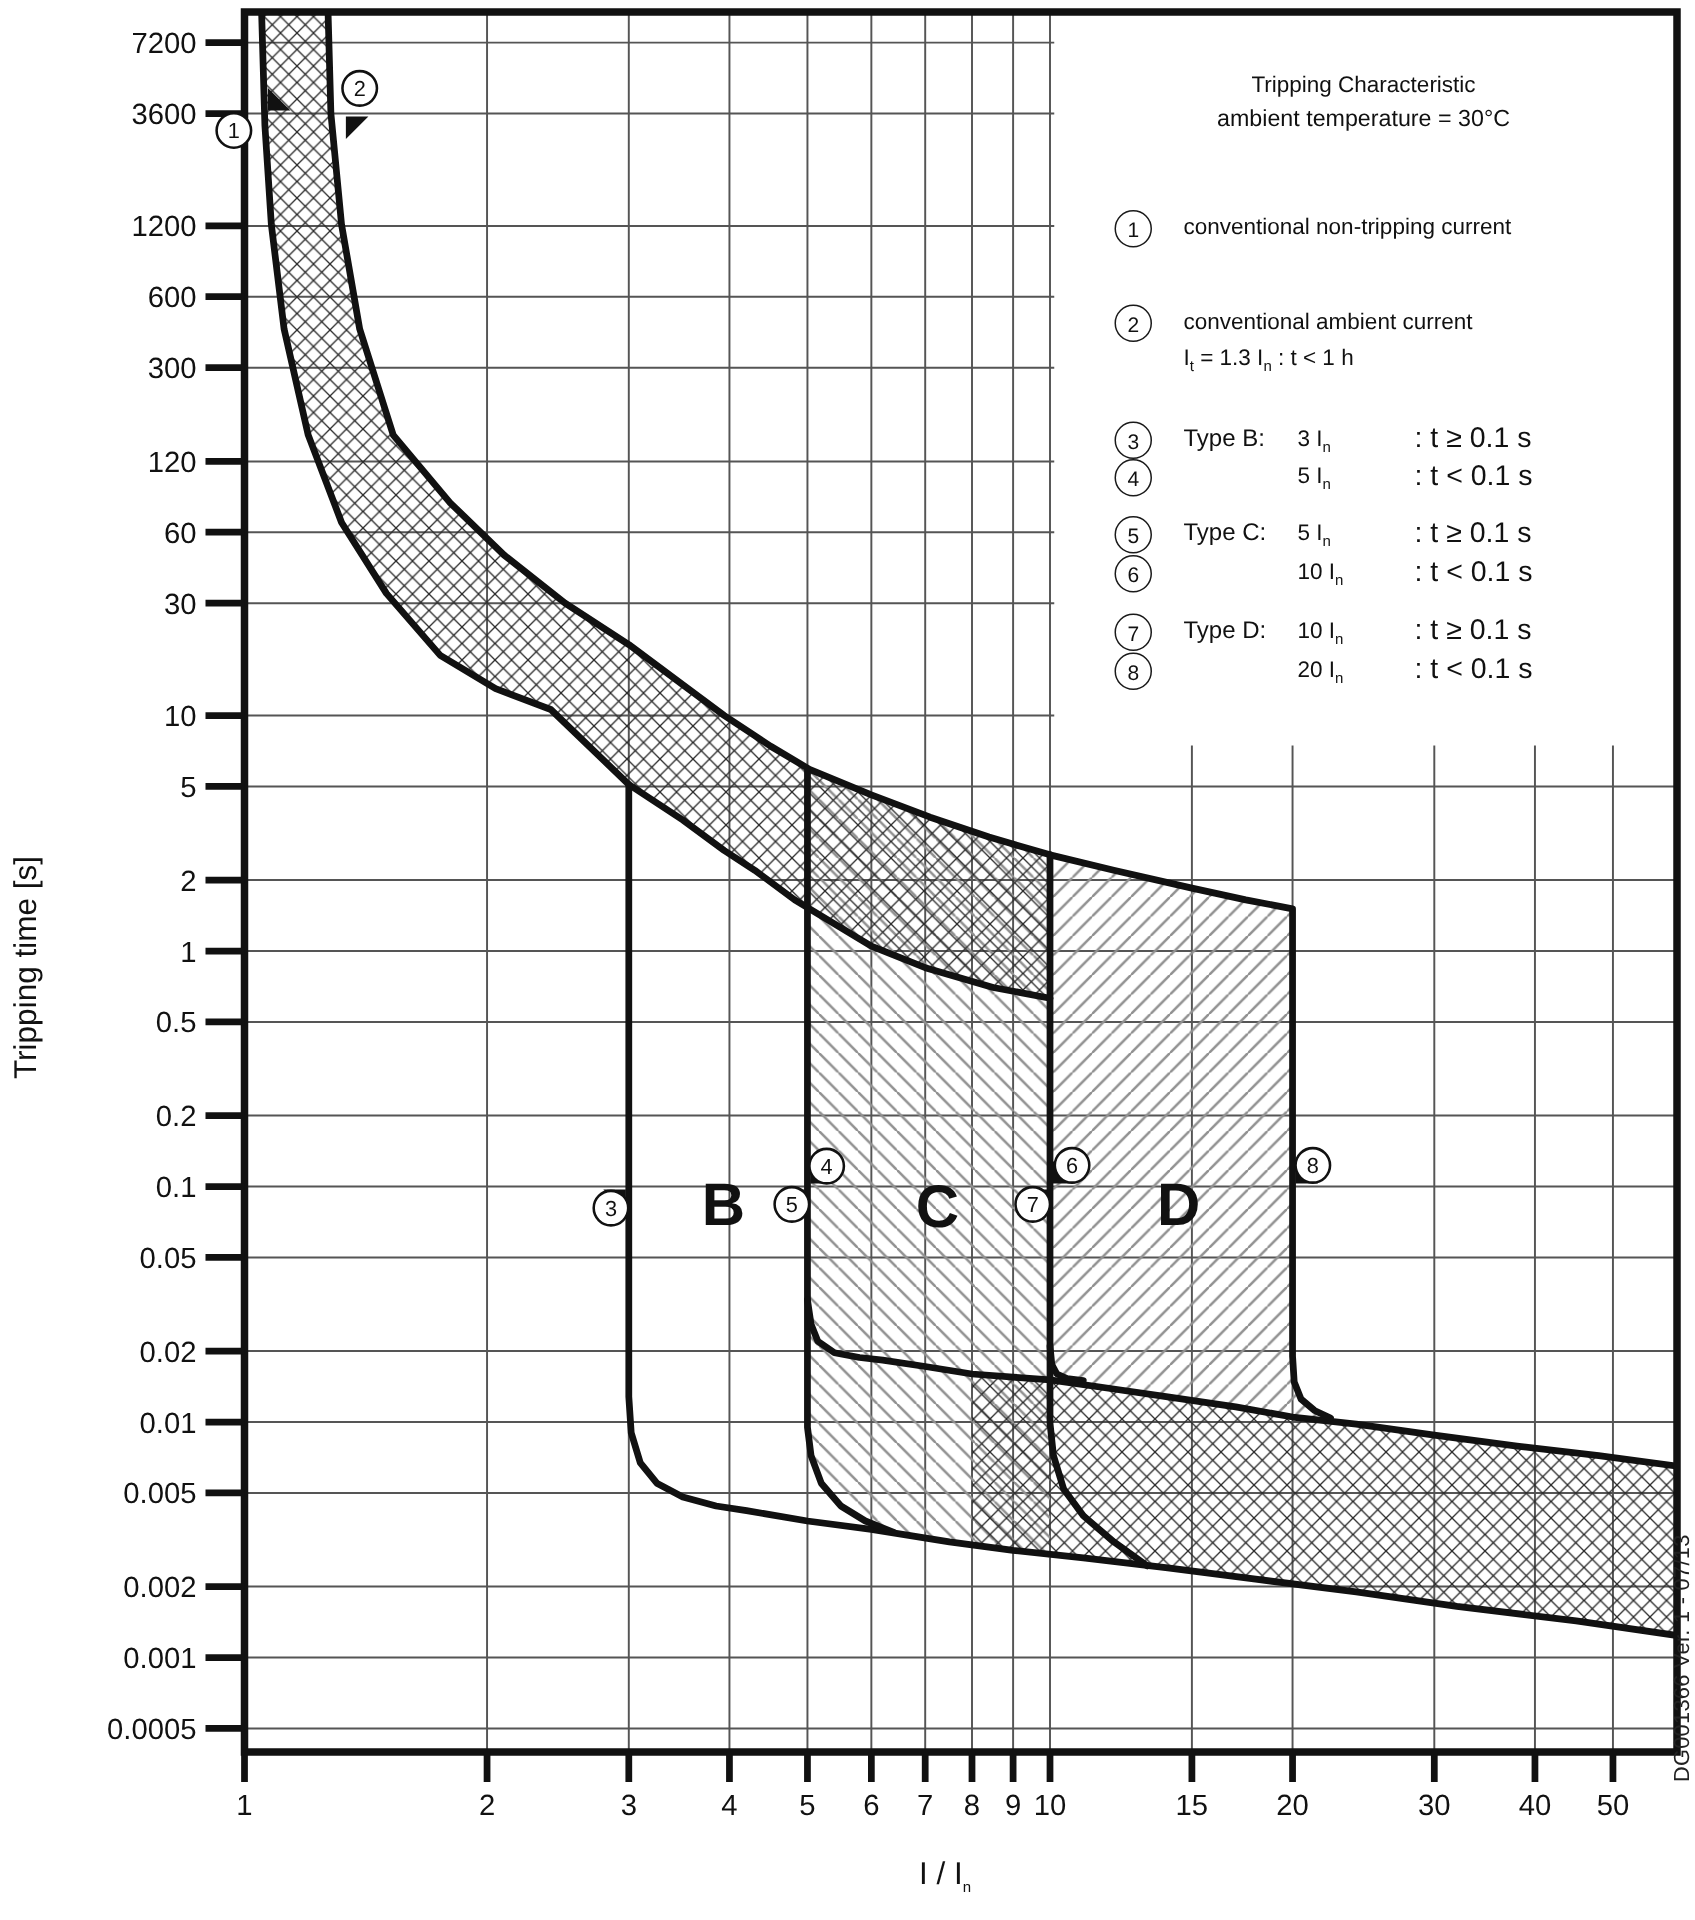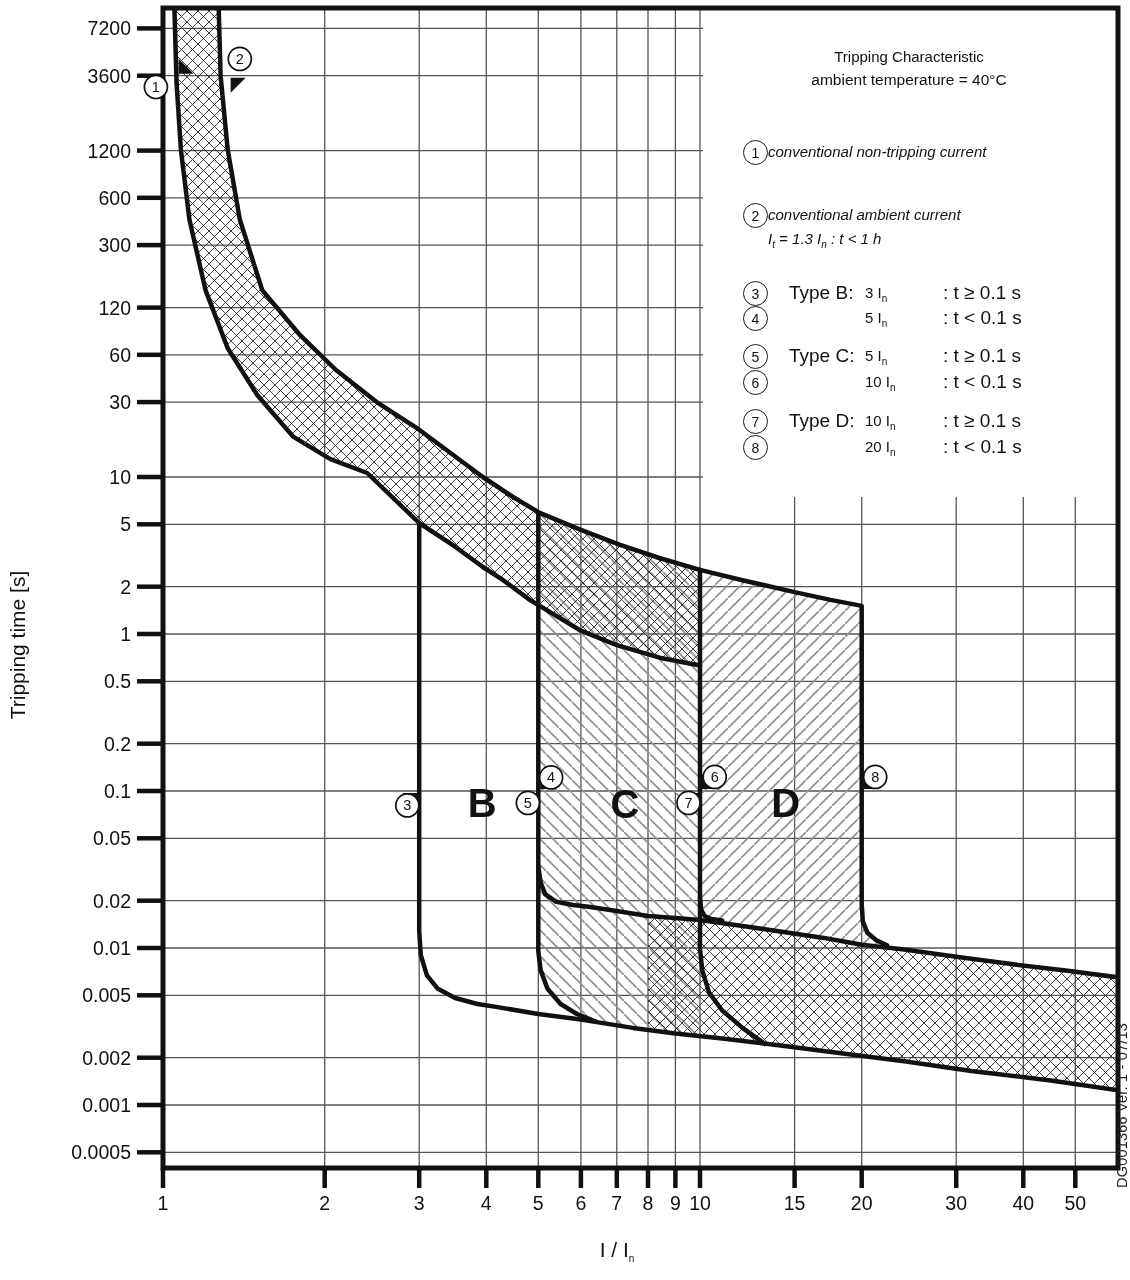--- a/index.html
+++ b/index.html
@@ -9,30 +9,30 @@
   .overlay{position:absolute;z-index:2;}
   
   #legend{left:703px;top:12px;width:412px;height:483px;background:#fff;}
   .lg-title{margin-top:33px;text-align:center;font-size:15px;line-height:24px;}
   .lg-sub{text-align:center;font-size:15.5px;line-height:22px;}
   .lg-sub.first{margin-top:9px;}
   .lg-row{position:absolute;left:40px;display:flex;align-items:flex-start;}
   .circ{width:23px;height:23px;border:1.7px solid #1a1a1a;border-radius:50%;
         display:flex;align-items:center;justify-content:center;
         font-size:14px;background:#fff;flex:0 0 auto;}
-  .note-body{font-size:15px;line-height:24px;font-style:italic;}
+  .note-body{margin-left:21px;font-size:15px;line-height:24px;}
   .note-formula{font-size:15px;}
-  .type-label{margin-left:21px;width:76px;font-size:19px;line-height:24px;}
+  .type-label{margin-left:21px;width:76px;font-size:16px;line-height:24px;}
   .type-value{width:54px;font-size:15px;line-height:24px;}
   .type-cond{margin-left:24px;font-size:19px;line-height:24px;white-space:pre;}
   sub{font-size:10px;}
   
   #ylabel{left:6px;top:775px;transform-origin:0 0;transform:rotate(-90deg);
           width:260px;text-align:center;font-size:21px;}
-  #xlabel{left:542px;top:1238px;width:150px;text-align:center;font-size:21px;}
+  #xlabel{left:555px;top:1238px;width:150px;text-align:center;font-size:21px;}
   #sidenote{left:1114px;top:1188px;transform-origin:0 0;transform:rotate(-90deg);
             width:238px;font-size:14.5px;color:#222;letter-spacing:0.2px;}
 </style>
 </head>
 <body>
 
 <div id="stage">
 
   <svg id="chart" width="1130" height="1280" viewBox="0 0 1130 1280">
     <defs>
@@ -215,21 +215,21 @@
         <text x="714.7" y="781.9" text-anchor="middle" font-size="14.5" fill="#111">6</text>
         <circle cx="688.5" cy="802.9" r="11.5" fill="#fff" stroke="#111" stroke-width="1.7"></circle>
         <text x="688.5" y="807.9" text-anchor="middle" font-size="14.5" fill="#111">7</text>
         <circle cx="875.2" cy="776.9" r="11.5" fill="#fff" stroke="#111" stroke-width="1.7"></circle>
         <text x="875.2" y="781.9" text-anchor="middle" font-size="14.5" fill="#111">8</text>
       </g>
   </svg>
 
   <div id="legend" class="overlay">
     <div class="lg-title">Tripping Characteristic</div>
-    <div class="lg-sub">ambient temperature = 40°C</div>
+    <div class="lg-sub">ambient temperature = 30°C</div>
     <div id="legend-notes">
         <div class="lg-row" style="top: 128px;">
           <div class="circ">1</div>
           <div class="note-body">
             <div>conventional non-tripping current</div>
           </div>
         </div>
         <div class="lg-row" style="top: 191px;">
           <div class="circ">2</div>
           <div class="note-body">

